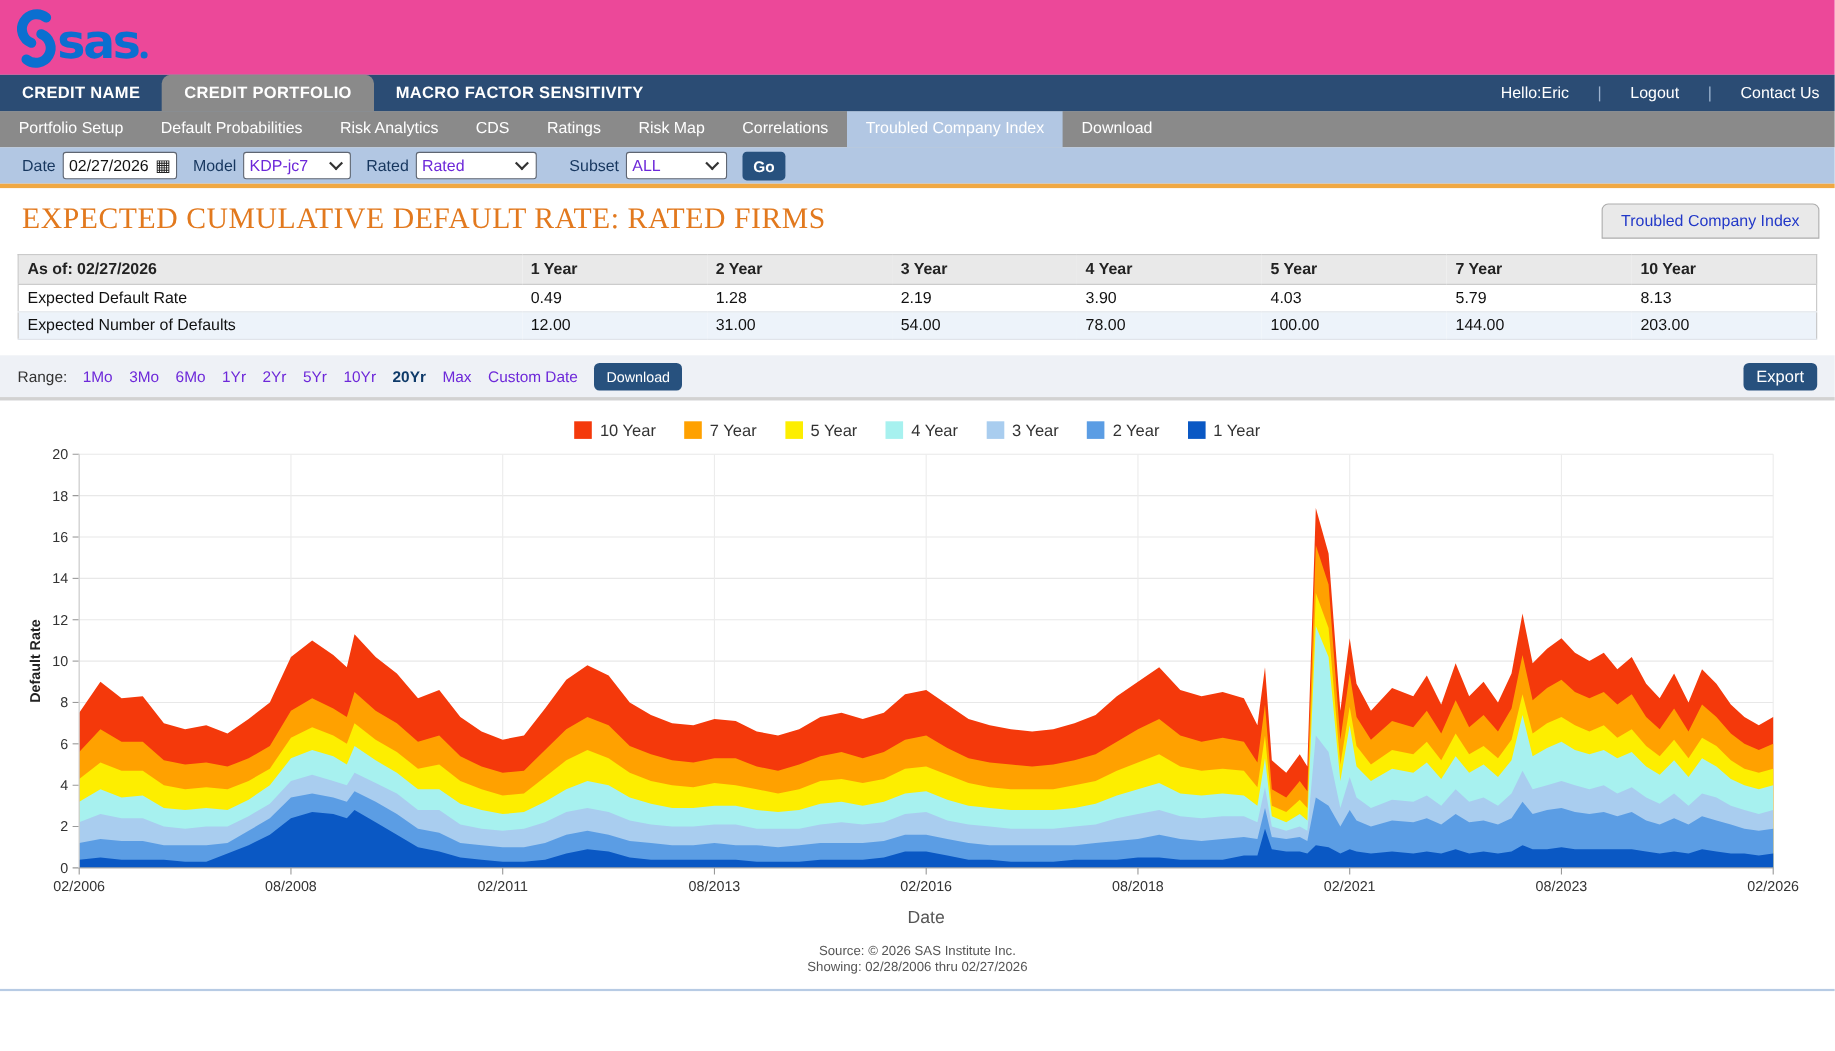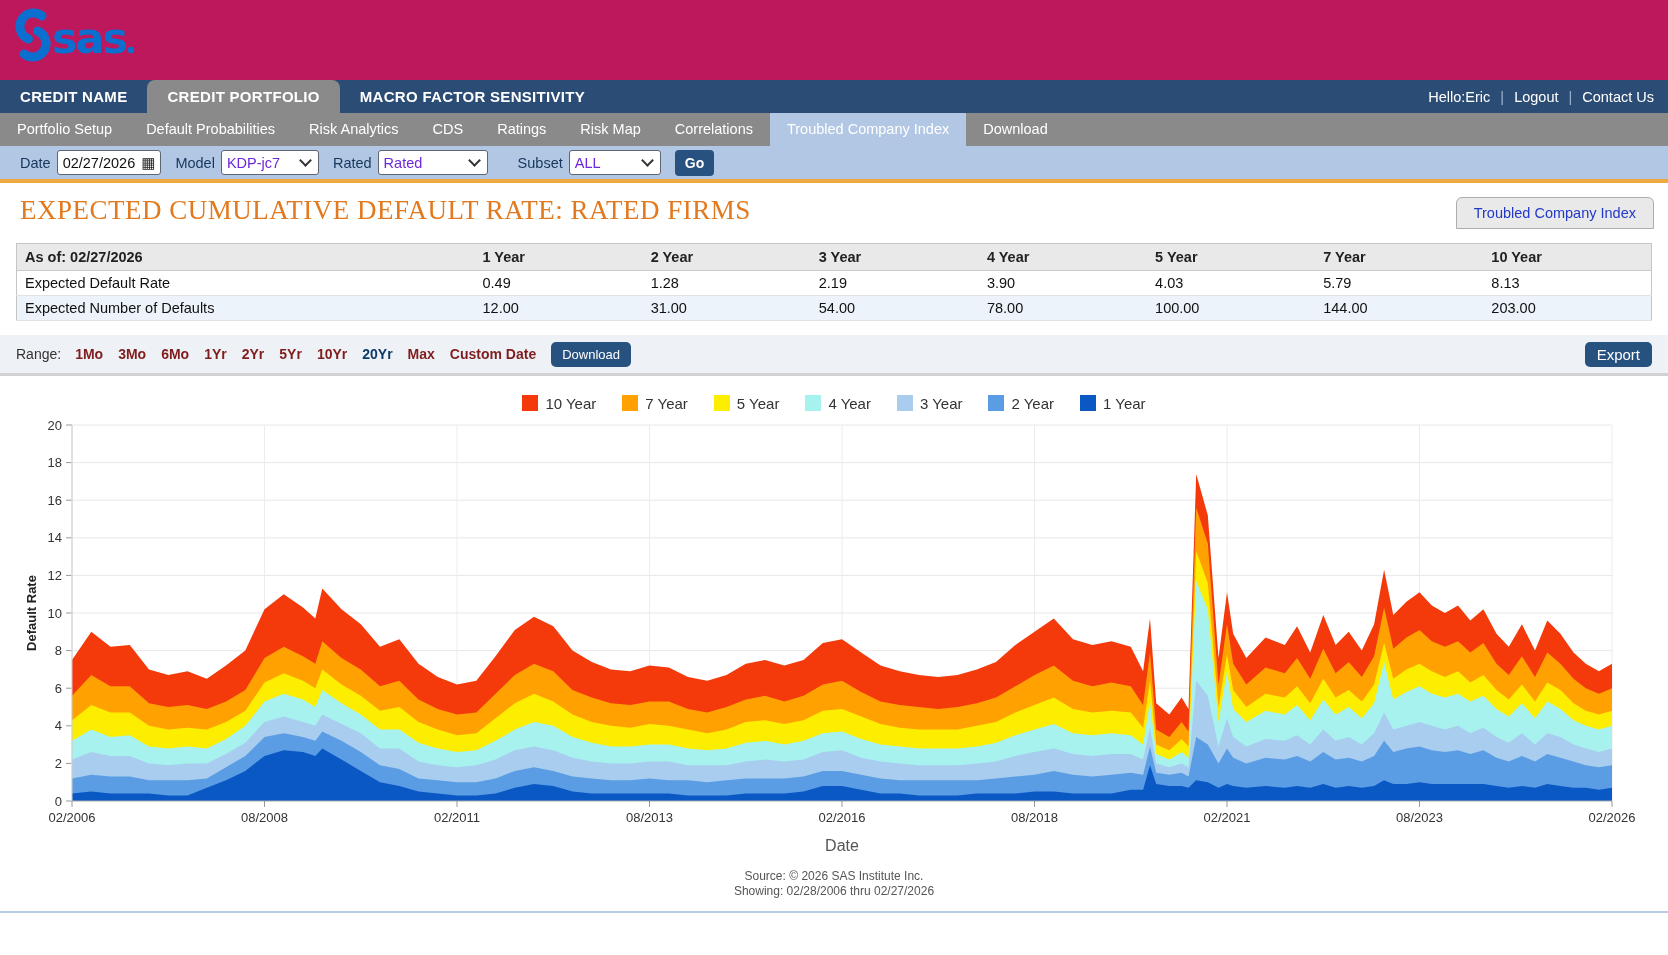--- a/index.html
+++ b/index.html
@@ -1,23 +1,23 @@
 <!DOCTYPE html>
 <html><head>
 <meta charset="utf-8">
 <style>
   html,body{margin:0;padding:0;background:#fff;font-family:"Liberation Sans",sans-serif;}
   body{width:1668px;height:955px;overflow:hidden;}
-  .top-header{height:80px;background:#be185d;position:relative;}
+  .top-header{height:68px;background:#ec4899;position:relative;}
   .sas-logo{position:absolute;left:10px;top:6px;}
   
   .primary-nav{height:33px;background:#2b4c74;display:flex;align-items:stretch;position:relative;}
   .pnav-item{color:#fff;font-weight:bold;font-size:15px;line-height:33px;padding:0 20px;letter-spacing:.3px;cursor:pointer;}
   .pnav-item.active{background:#8a8a8a;border-radius:8px 8px 0 0;}
-  .user-bar{position:absolute;right:14px;top:0;height:33px;display:flex;align-items:center;color:#fff;font-size:14.5px;gap:10px;}
+  .user-bar{position:absolute;right:14px;top:0;height:33px;display:flex;align-items:center;color:#fff;font-size:14.5px;gap:26px;}
   .user-sep{color:#9db3cf;}
   .user-link{cursor:pointer;}
   
   .secondary-nav{height:33px;background:#8a8a8a;display:flex;align-items:stretch;}
   .snav-item{color:#fff;font-size:14.5px;line-height:33px;padding:0 17px;cursor:pointer;}
   .snav-item.active{background:#b2c7e3;}
   
   .filter-bar{height:33px;background:#b2c7e3;display:flex;align-items:center;padding-left:20px;font-size:14.5px;color:#16365e;gap:6px;}
   .inputbox{display:flex;align-items:center;background:#fff;border:1px solid #5f6672;border-radius:3px;height:23px;padding:0 5px;font-size:14.5px;color:#111;gap:6px;}
   .cal-icon{font-size:15px;line-height:15px;color:#222;cursor:pointer;}
@@ -34,21 +34,21 @@
   
   .summary-table{margin:14px 16px 0;width:calc(100% - 32px);border-collapse:collapse;border:1px solid #c5c5c5;font-size:14.5px;}
   .summary-table th{background:#e9e9e9;text-align:left;font-weight:bold;color:#222;padding:5px 8px;border-bottom:1px solid #c9c9c9;}
   .summary-table td{padding:4px 8px;color:#111;border-bottom:1px solid #dfe3e8;}
   .summary-table tr.alt{background:#edf3fa;}
   .col-label{width:28%;}
   .col-num{width:10.28%;}
   
   .range-bar{margin-top:14px;height:38px;background:#eef1f6;border-bottom:3px solid #d2d2d2;display:flex;align-items:center;padding:0 16px;font-size:14px;position:relative;}
   .range-label{color:#333;margin-right:14px;}
-  .range-opt{color:#7f1d1d;margin-right:15px;cursor:pointer;font-weight:bold;}
+  .range-opt{color:#6d28d9;margin-right:15px;cursor:pointer;}
   .range-opt.selected{font-weight:bold;color:#0e3a69;}
   .dl-btn{background:#27517e;color:#fff;font-size:13px;border:none;border-radius:5px;height:25px;padding:0 11px;cursor:pointer;}
   .export-btn{position:absolute;right:16px;background:#27517e;color:#fff;font-size:15px;border:none;border-radius:5px;height:25px;padding:0 12px;cursor:pointer;}
   
   .chart-wrap{background:#fff;border-bottom:2px solid #b7cbe4;}
   .legend-row{padding-top:16px;height:22px;display:flex;justify-content:center;align-items:center;gap:26px;font-size:15px;color:#333;}
   .legend-item{display:flex;align-items:center;gap:7px;cursor:pointer;}
   .swatch{width:16px;height:16px;display:inline-block;}
   #chart-svg{display:block;}
   #chart-svg text{font-family:"Liberation Sans",sans-serif;}

